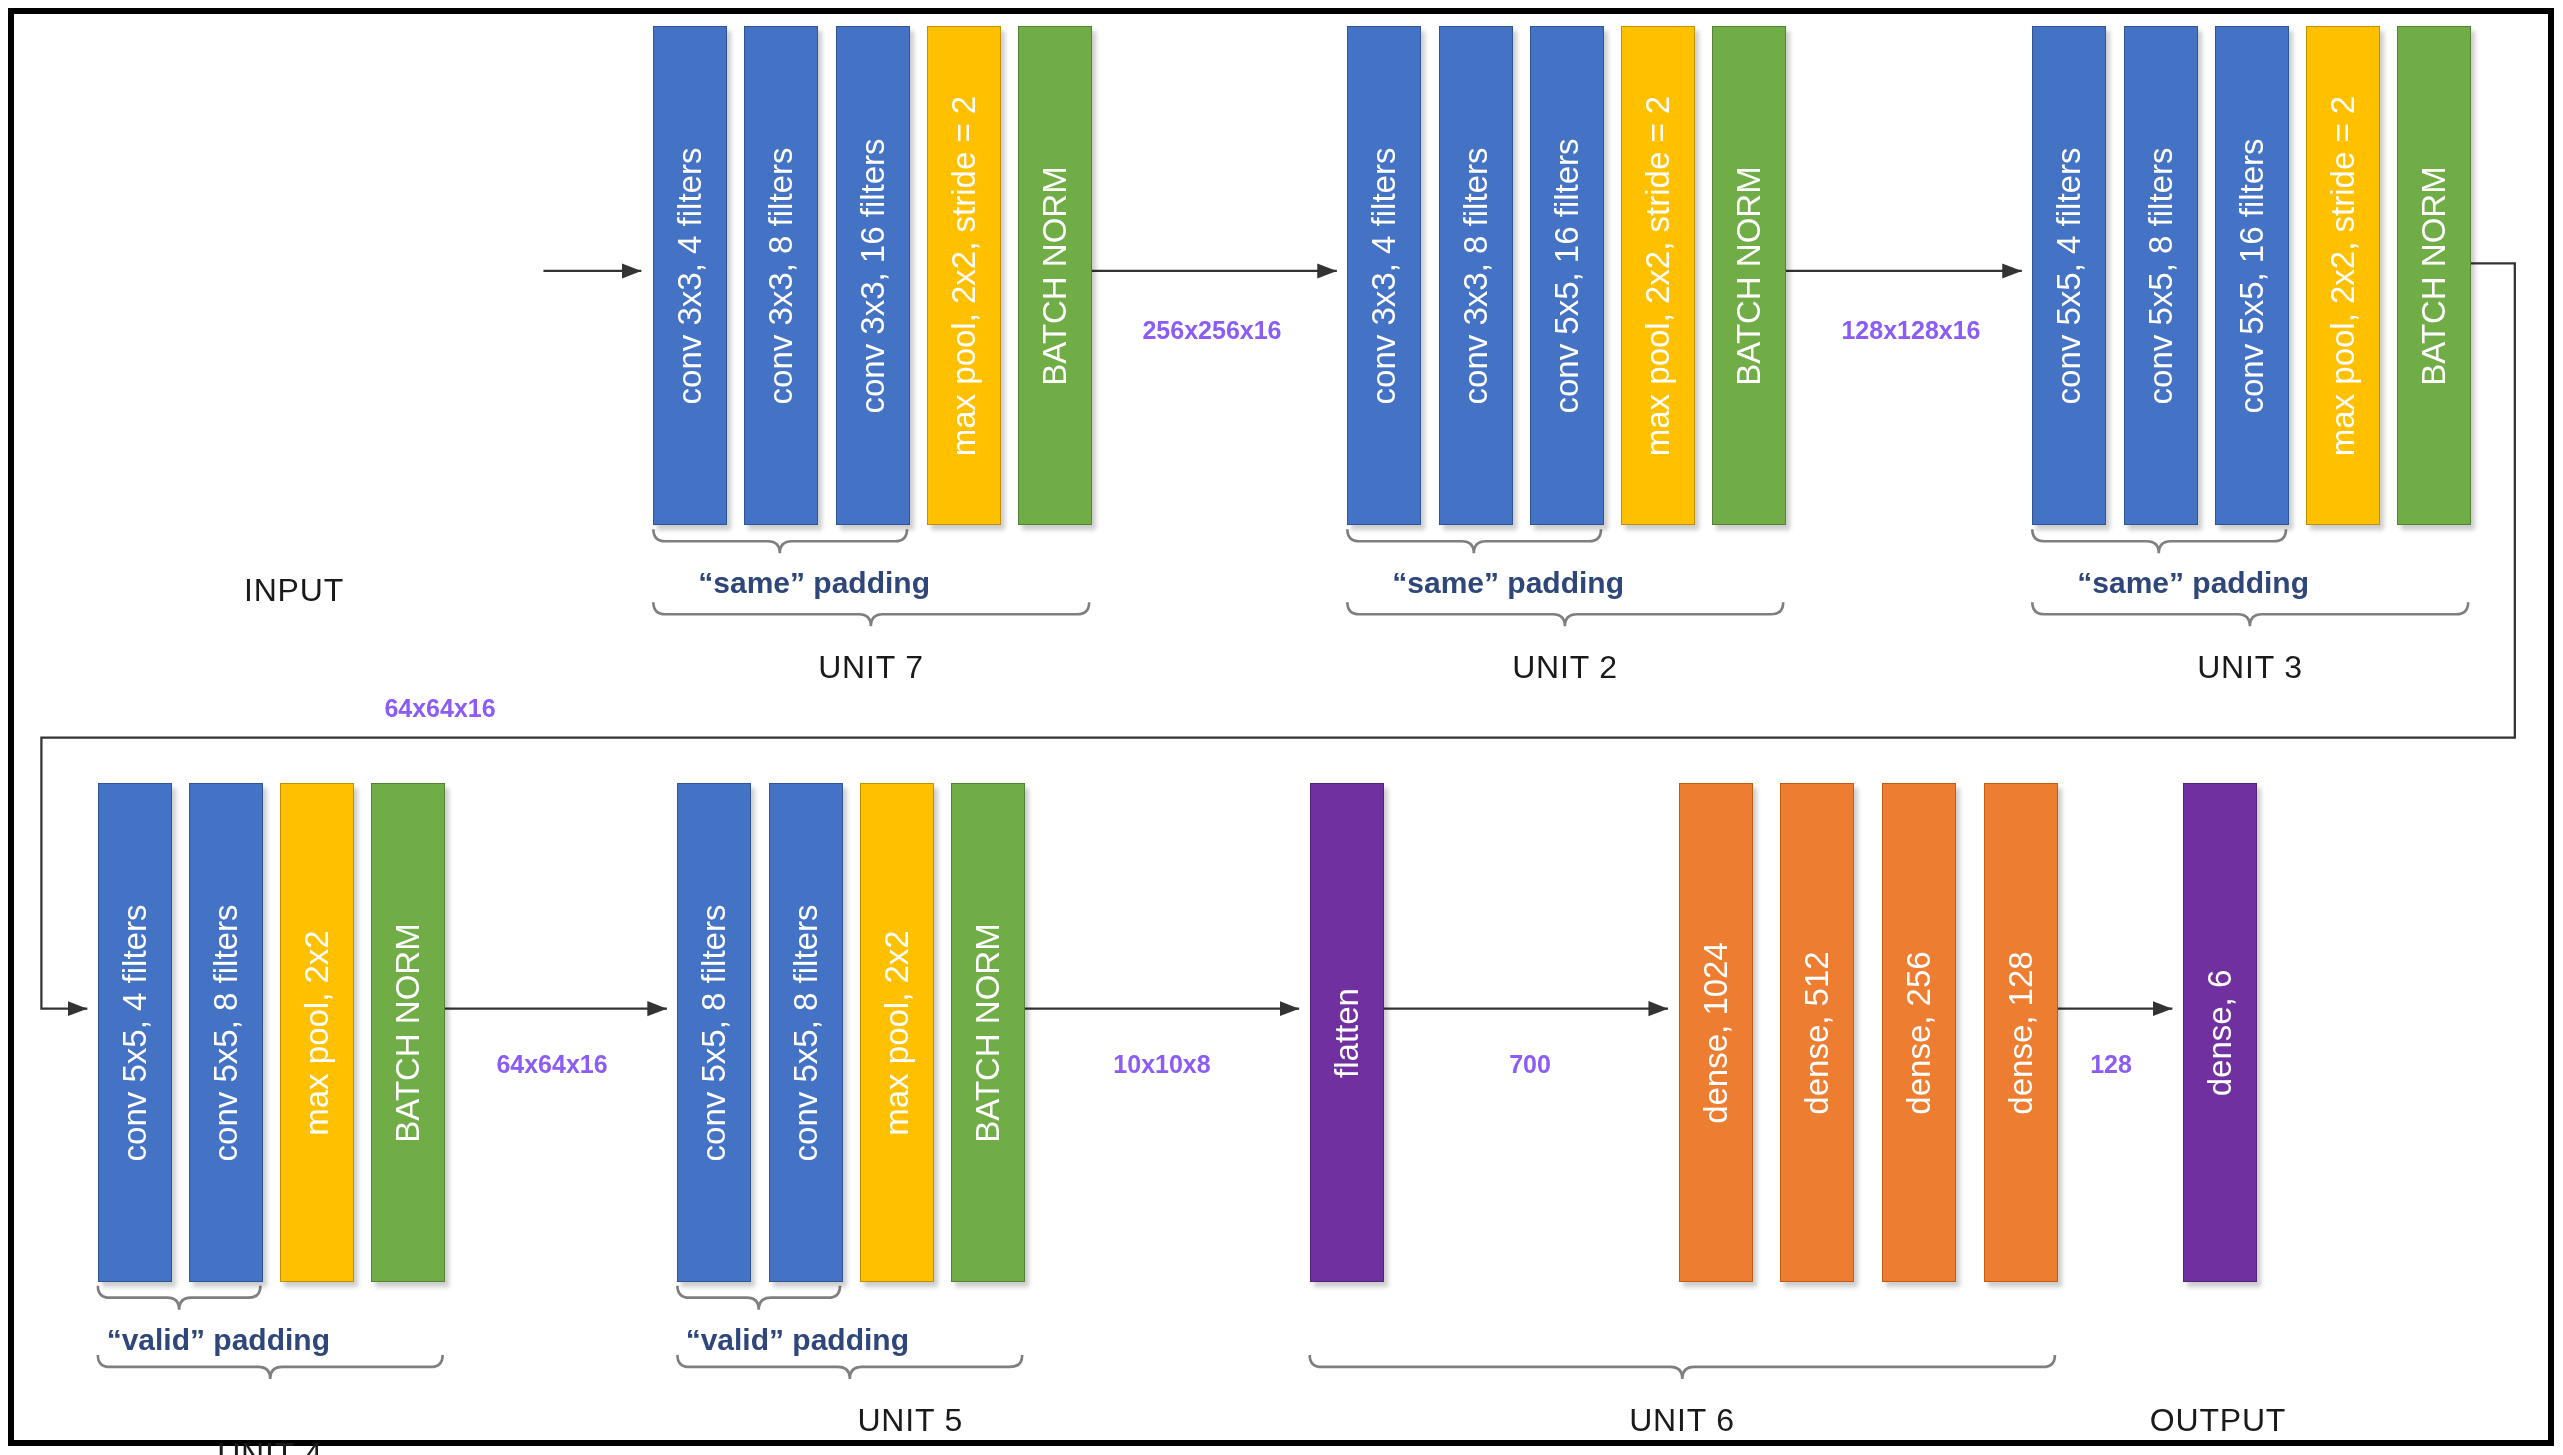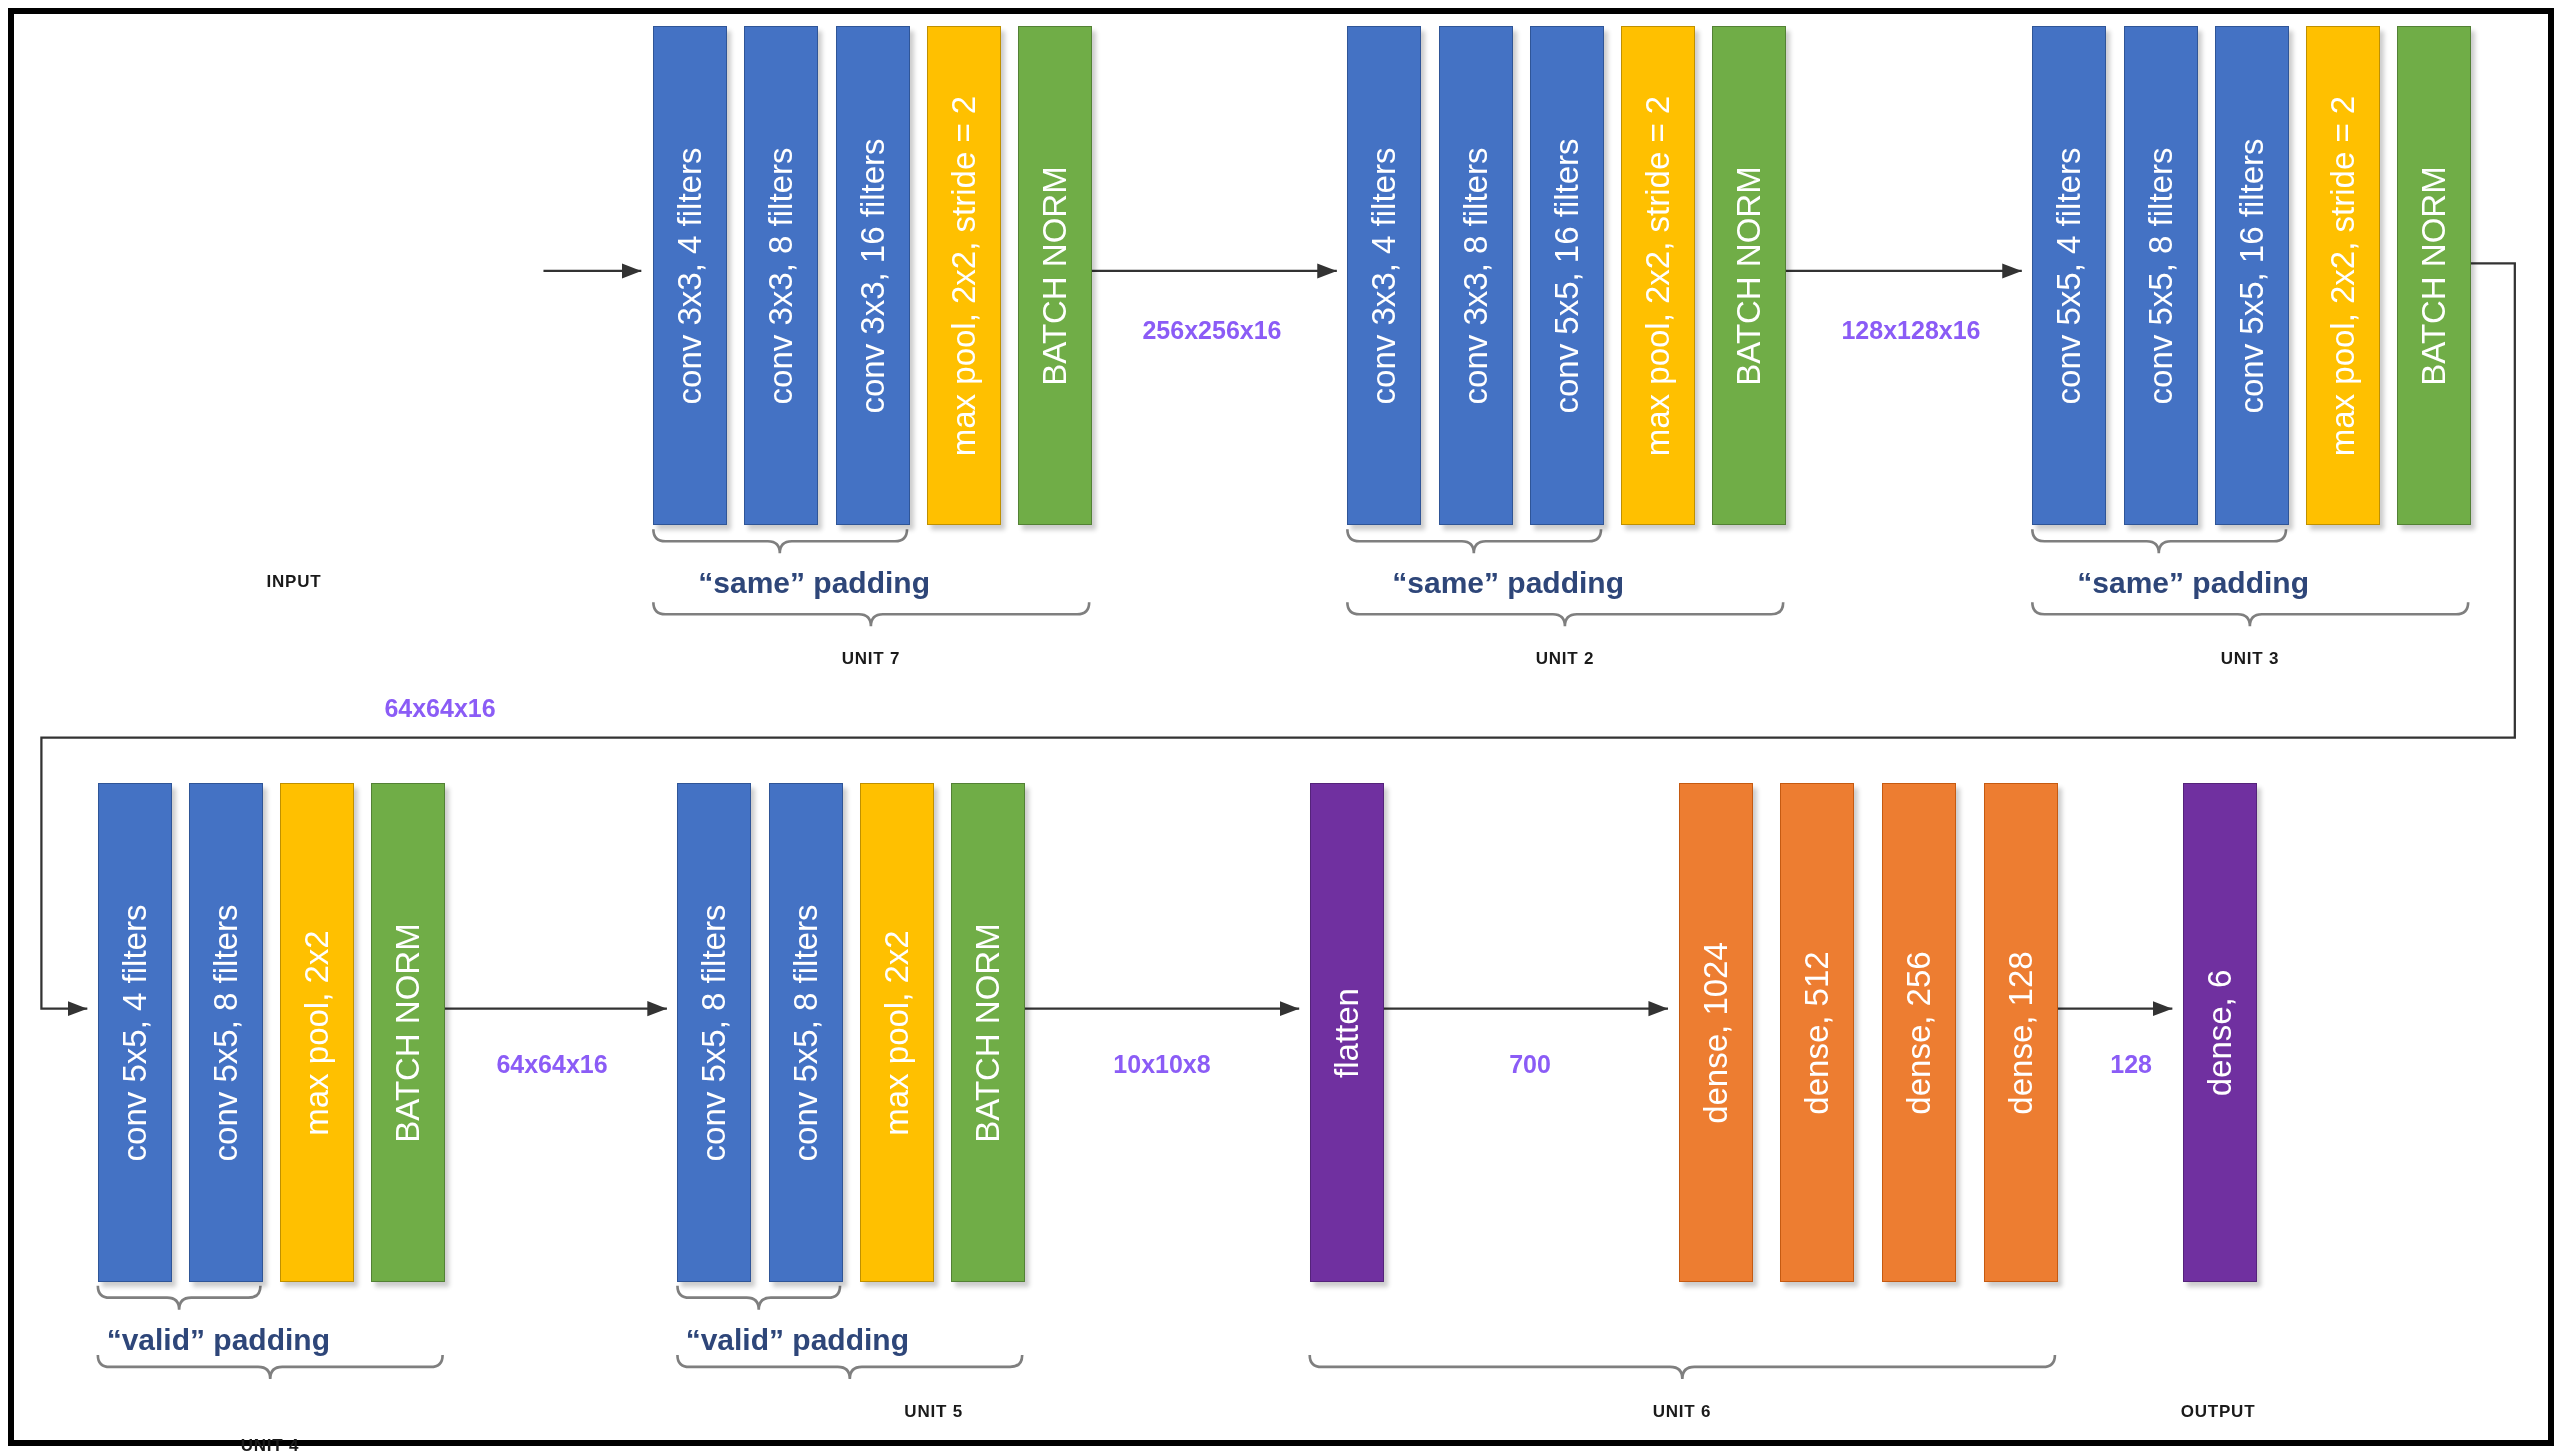--- a/index.html
+++ b/index.html
@@ -21,21 +21,21 @@
   .bn{background:var(--batchnorm,#70ad47);border:1.5px solid #538135;}
   .dense{background:var(--dense,#ed7d31);border:1.5px solid #c55a11;}
   .purple{background:var(--flatten_output,#7030a0);border:1.5px solid #54237a;}
 
   .input-box{position:absolute;left:45px;top:26px;width:498px;height:497px;
       background:var(--input_box,#a6a6a6);border:2.3px solid #8a8a8a;
       display:flex;flex-direction:column;align-items:center;justify-content:center;
       color:#fff;font-size:38px;line-height:1.35;box-shadow:3.8px 4.5px 4.5px rgba(0,0,0,0.20);}
 
   .caption{position:absolute;width:226px;text-align:center;color:#1a1a1a;
-      font-size:17px;font-weight:700;letter-spacing:0.8px;}
+      font-size:32px;font-weight:400;letter-spacing:0.8px;}
   .pad-label{position:absolute;width:301px;text-align:right;
       color:var(--padding_text,#2e4679);font-size:30px;font-weight:bold;}
   .edge-label{position:absolute;width:226px;text-align:center;color:#8b5cf6;
       font-size:25px;font-weight:600;}
 </style>
 </head>
 <body>
 
 <div class="canvas">
   <div class="frame"></div>
@@ -180,15 +180,15 @@
   <div class="caption" style="left:737px;top:1402px;text-align:right;">UNIT 5</div>
   <div class="caption" style="left:1569px;top:1402px;">UNIT 6</div>
   <div class="caption" style="left:2105px;top:1402px;">OUTPUT</div>
 
   <div class="edge-label" style="left:1099px;top:316px;">256x256x16</div>
   <div class="edge-label" style="left:1790px;top:316px;margin-left:8px;">128x128x16</div>
   <div class="edge-label" style="left:327px;top:694px;">64x64x16</div>
   <div class="edge-label" style="left:439px;top:1050px;">64x64x16</div>
   <div class="edge-label" style="left:1049px;top:1050px;">10x10x8</div>
   <div class="edge-label" style="left:1417px;top:1050px;">700</div>
-  <div class="edge-label" style="left:1926px;top:1050px;text-align:right;">128</div>
+  <div class="edge-label" style="left:1998px;top:1050px;">128</div>
 </div>
 
 
 </body></html>

